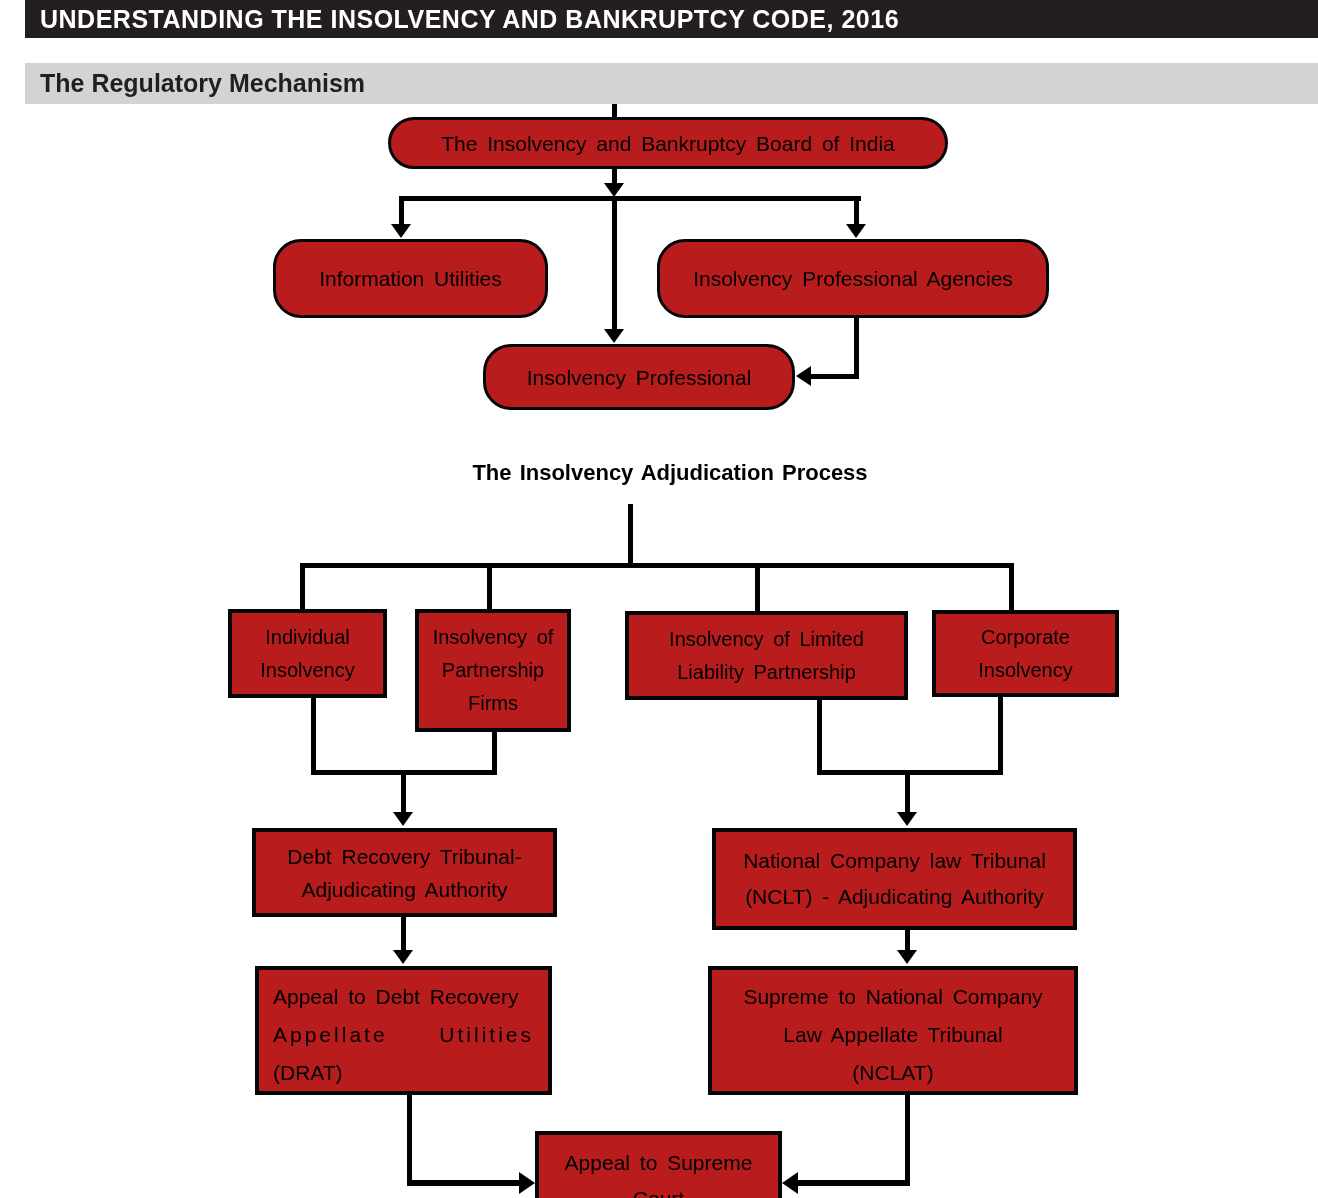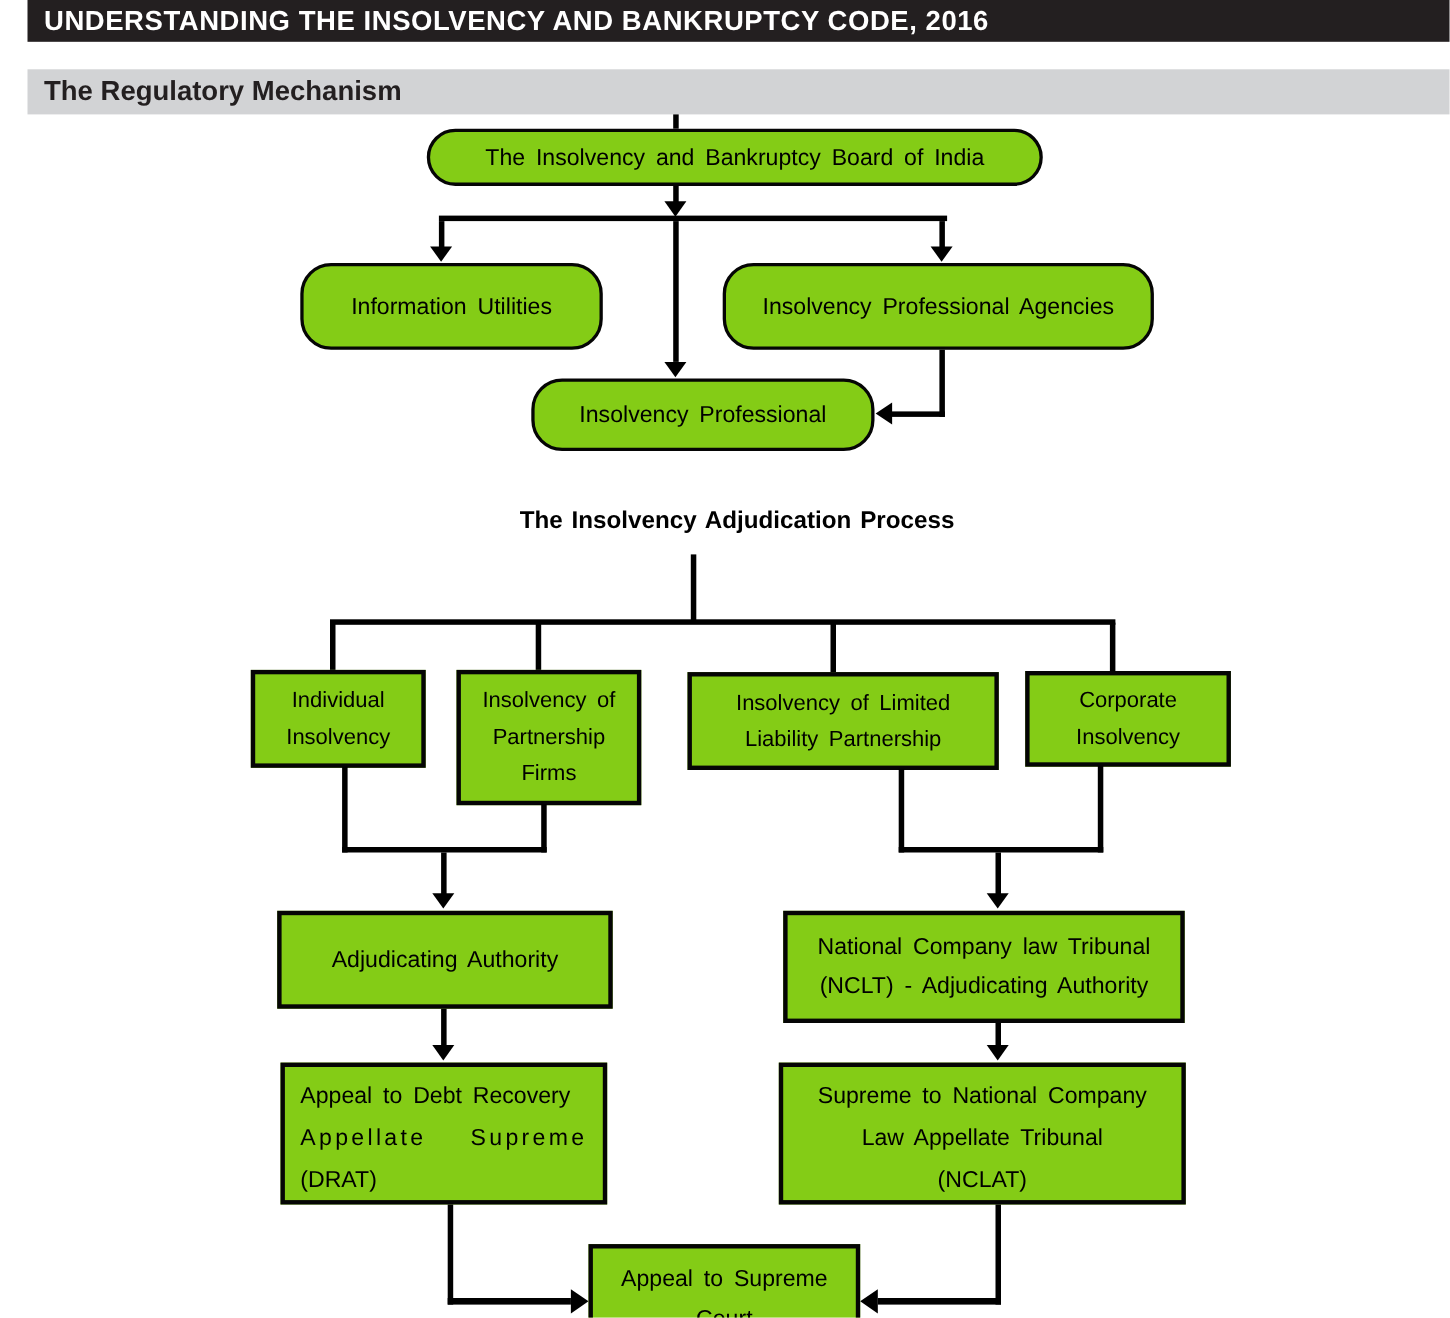--- a/index.html
+++ b/index.html
@@ -9,21 +9,21 @@
   }
   
   .bar{position:absolute;left:25px;right:0;display:flex;align-items:center;}
   #header-bar{top:0;height:38px;background:#231f20;}
   #header-bar .bar-text{color:#ffffff;font-weight:bold;font-size:25px;padding-left:15px;letter-spacing:.5px;white-space:nowrap;}
   #section-bar{top:63px;height:41px;background:#d2d3d5;}
   #section-bar .bar-text{color:#231f20;font-weight:bold;font-size:25px;padding-left:15px;white-space:nowrap;}
 
   
   .node{
-    position:absolute;background:#84cc16;border:3px solid #050505;
+    position:absolute;background:#b91c1c;border:3px solid #050505;
     display:flex;flex-direction:column;align-items:center;justify-content:center;
     text-align:center;font-size:21px;line-height:33px;word-spacing:4px;box-sizing:border-box;
   }
   .round{border-radius:28px;}
   .rect{border-width:4px;}
   .node span{display:block;}
 
   
   .v,.h{position:absolute;background:#000;}
   .arr{position:absolute;width:0;height:0;}
@@ -34,21 +34,21 @@
 
   #adj-title{position:absolute;left:350px;top:460px;width:640px;text-align:center;font-weight:bold;font-size:22px;word-spacing:2px;}
 
   
   #node-board{left:388px;top:117px;width:560px;height:52px;border-radius:26px;}
   #node-info{left:273px;top:239px;width:275px;height:79px;}
   #node-agencies{left:657px;top:239px;width:392px;height:79px;}
   #node-professional{left:483px;top:344px;width:312px;height:66px;}
 
   #node-individual{left:228px;top:609px;width:159px;height:89px;font-size:20px;}
-  #node-partnership{left:415px;top:609px;width:168px;height:123px;font-size:20px;}
+  #node-partnership{left:415px;top:609px;width:156px;height:123px;font-size:20px;}
   #node-llp{left:625px;top:611px;width:283px;height:89px;font-size:20px;text-align:right;}
   #node-corporate{left:932px;top:610px;width:187px;height:87px;font-size:20px;}
 
   #node-drt{left:252px;top:828px;width:305px;height:89px;}
   #node-nclt{left:712px;top:828px;width:365px;height:102px;line-height:36px;}
   #node-drat{left:255px;top:966px;width:297px;height:129px;align-items:flex-start;justify-content:flex-start;text-align:right;padding:8px 14px 0 14px;line-height:38px;}
   #node-drat .justify-line{display:flex;justify-content:space-between;width:100%;letter-spacing:3px;}
   #node-nclat{left:708px;top:966px;width:370px;height:129px;justify-content:flex-start;padding-top:8px;line-height:38px;}
   #node-supreme{left:535px;top:1131px;width:247px;height:85px;justify-content:flex-start;padding-top:10px;line-height:36px;}
 </style>
@@ -131,37 +131,38 @@
   <div class="v" style="left:401px;top:775px;width:5px;height:38px;"></div>
   <div class="arr arr-d" style="left:393px;top:812px;"></div>
 
   <div class="v" style="left:817px;top:699px;width:5px;height:76px;"></div>
   <div class="v" style="left:998px;top:696px;width:5px;height:79px;"></div>
   <div class="h" style="left:817px;top:770px;width:186px;height:5px;"></div>
   <div class="v" style="left:905px;top:775px;width:5px;height:38px;"></div>
   <div class="arr arr-d" style="left:897px;top:812px;"></div>
 
   <div class="node rect" id="node-drt">
+    <span>Debt Recovery Tribunal-</span>
     <span>Adjudicating Authority</span>
   </div>
   <div class="node rect" id="node-nclt">
     <span>National Company law Tribunal</span>
     <span>(NCLT) - Adjudicating Authority</span>
   </div>
 
   <div class="v" style="left:401px;top:917px;width:5px;height:34px;"></div>
   <div class="arr arr-d" style="left:393px;top:950px;"></div>
   <div class="v" style="left:905px;top:930px;width:5px;height:21px;"></div>
   <div class="arr arr-d" style="left:897px;top:950px;"></div>
 
   <div class="node rect" id="node-drat">
     <span>Appeal to Debt Recovery</span>
     <span class="justify-line">
       <span>Appellate</span>
-      <span>Supreme</span>
+      <span>Utilities</span>
     </span>
     <span>(DRAT)</span>
   </div>
   <div class="node rect" id="node-nclat">
     <span>Supreme to National Company</span>
     <span>Law Appellate Tribunal</span>
     <span>(NCLAT)</span>
   </div>
 
   <div class="v" style="left:407px;top:1095px;width:5px;height:91px;"></div>

